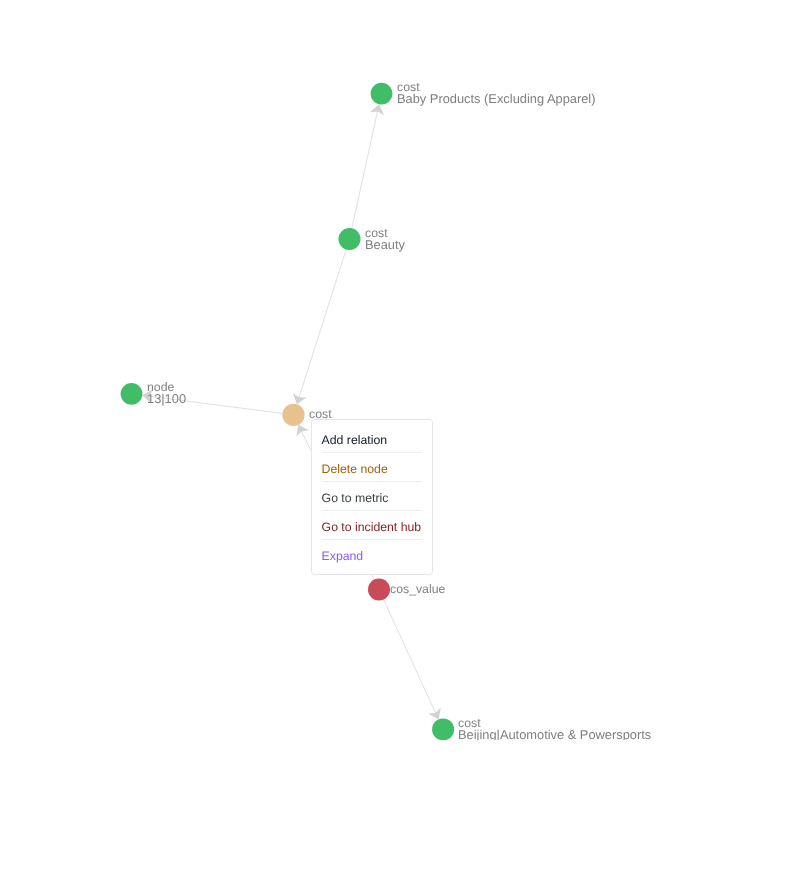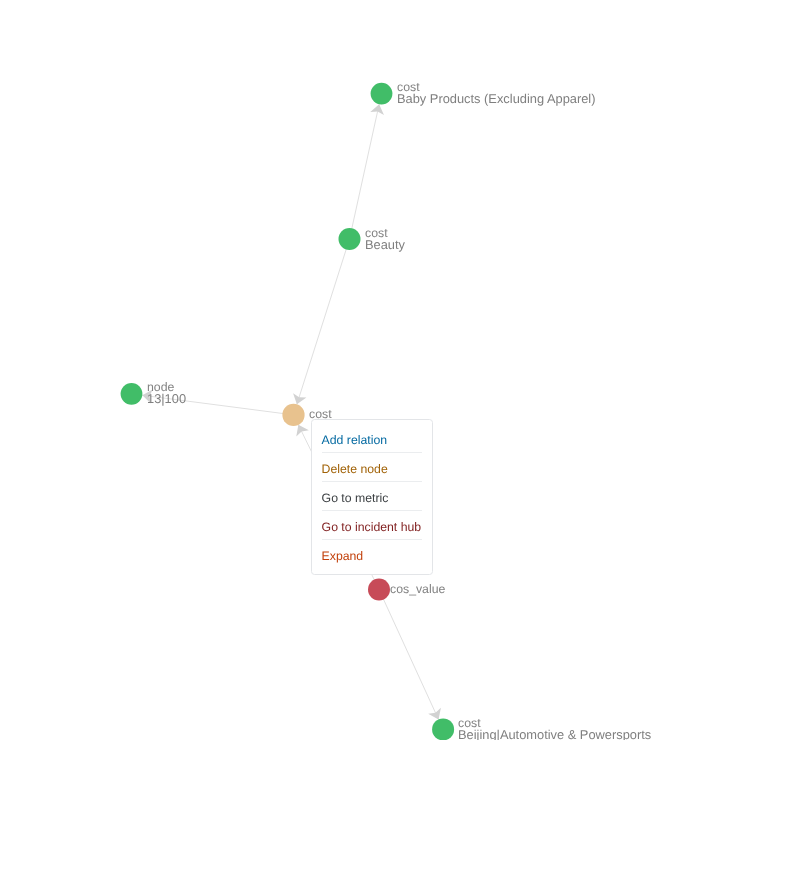--- a/index.html
+++ b/index.html
@@ -95,24 +95,24 @@
     <div class="node-label" id="label-cosv" style="left: 390px; top: 582.7px;">
       <div class="node-type" style="color: rgb(130, 130, 130);">cos_value</div>
     </div>
     <div class="node-label" id="label-beijing" style="left: 458.45px; top: 716.9px;">
       <div class="node-type" style="color: rgb(130, 130, 130);">cost</div>
       <div class="node-name" style="color: rgb(127, 127, 127);">Beijing|Automotive &amp; Powersports</div>
     </div>
   </div>
 
   <div id="context-menu" style="left: 310.8px; top: 418.7px; width: 122.6px; height: 156.6px; border-color: rgb(227, 229, 232);">
-    <div class="menu-item" style="color: #0369a1;">Add relation</div>
+    <div class="menu-item" style="color: #0f172a;">Add relation</div>
     <div class="menu-sep" style="background: rgb(235, 237, 239);"></div>
     <div class="menu-item" style="color: #a16207;">Delete node</div>
     <div class="menu-sep" style="background: rgb(235, 237, 239);"></div>
     <div class="menu-item" style="color: rgb(60, 64, 67);">Go to metric</div>
     <div class="menu-sep" style="background: rgb(235, 237, 239);"></div>
     <div class="menu-item" style="color: #7f1d1d;">Go to incident hub</div>
     <div class="menu-sep" style="background: rgb(235, 237, 239);"></div>
-    <div class="menu-item" style="color: #c2410c;">Expand</div>
+    <div class="menu-item" style="color: #8b5cf6;">Expand</div>
   </div>
 
 </div>
 
 </body></html>

